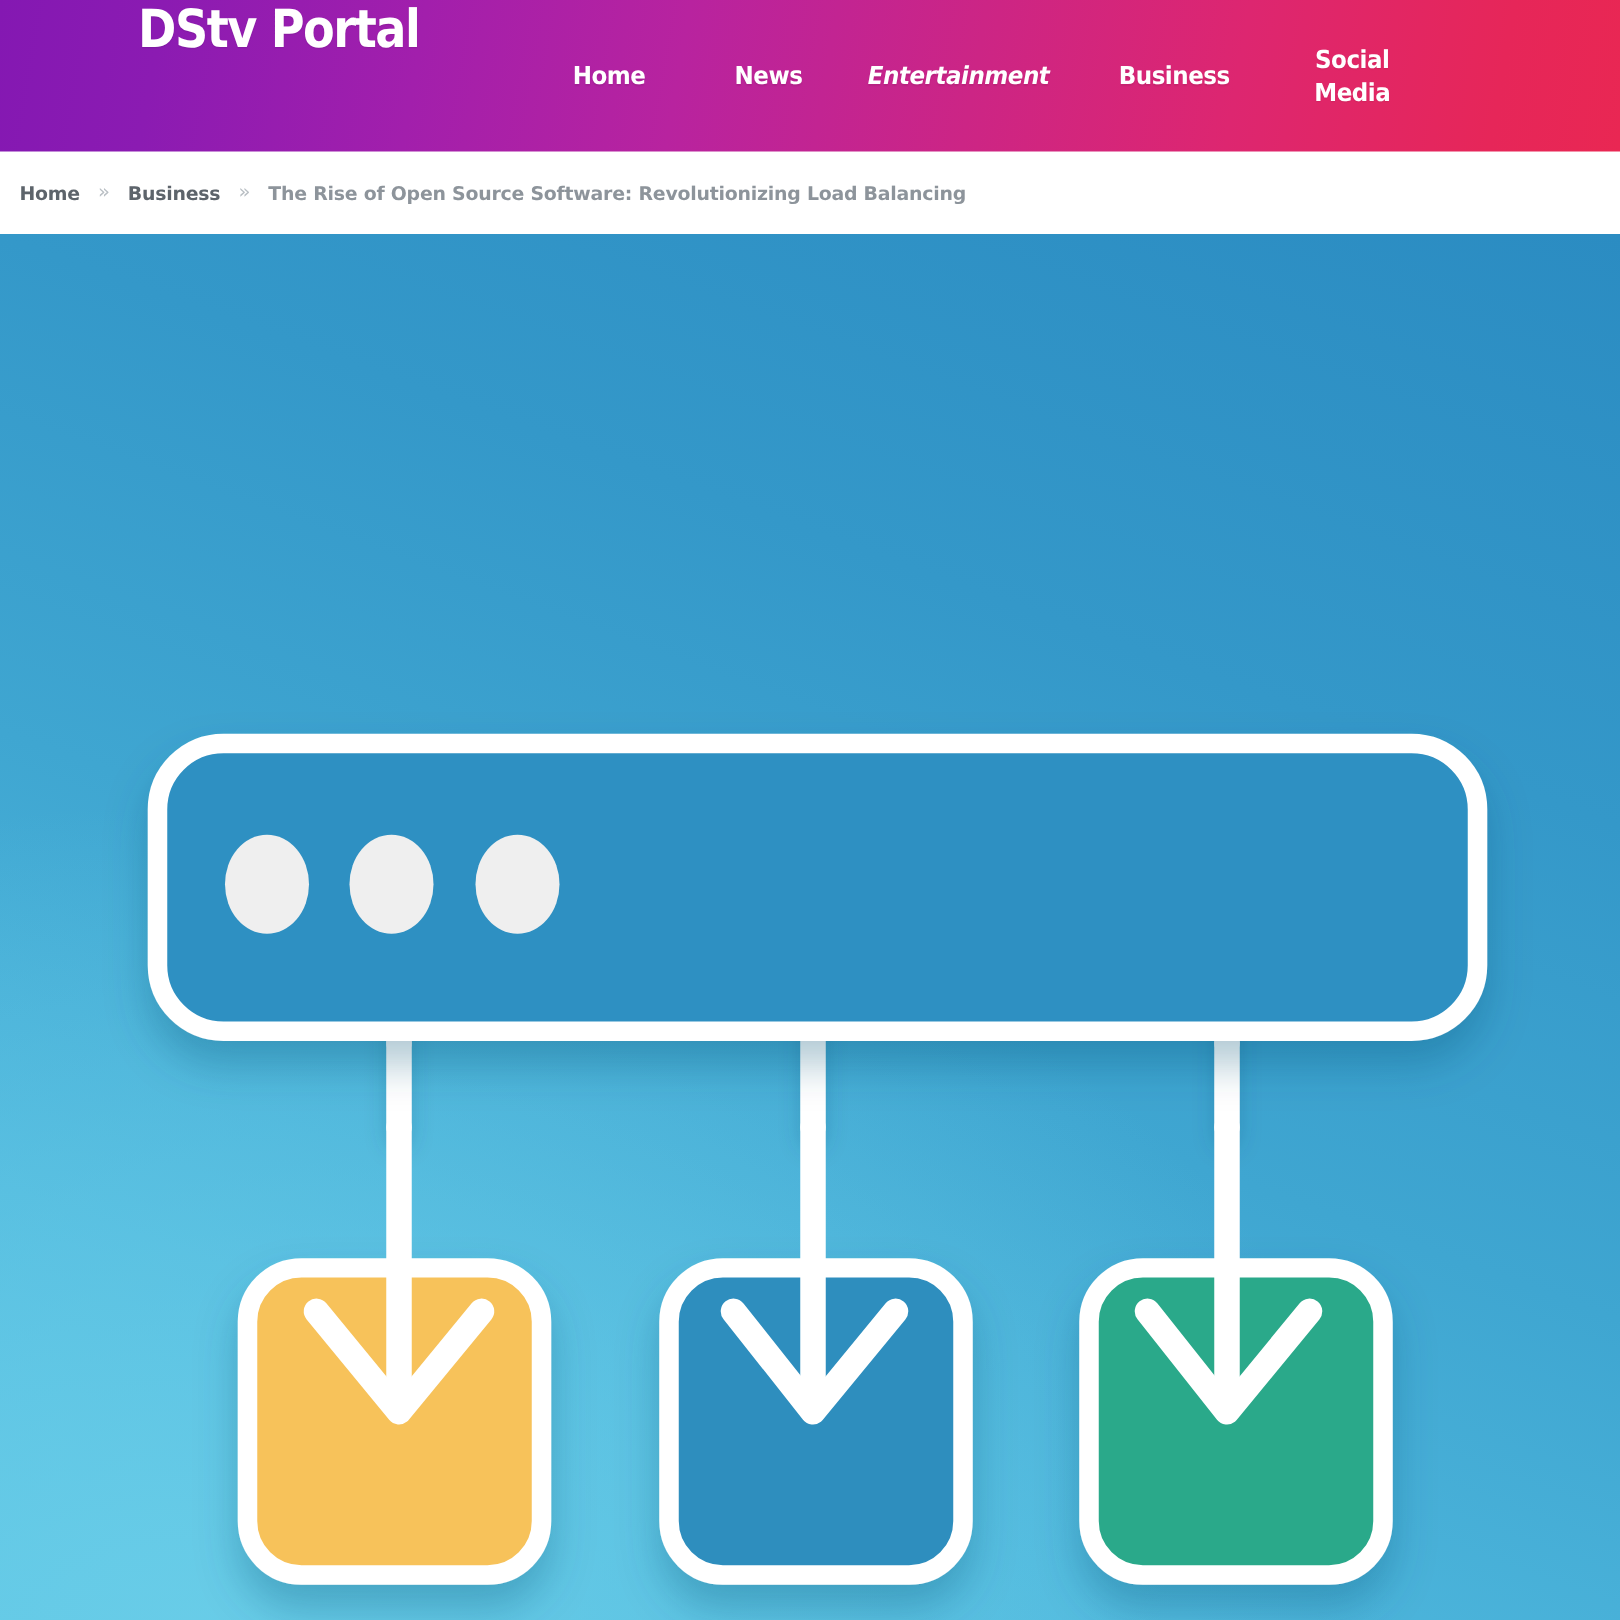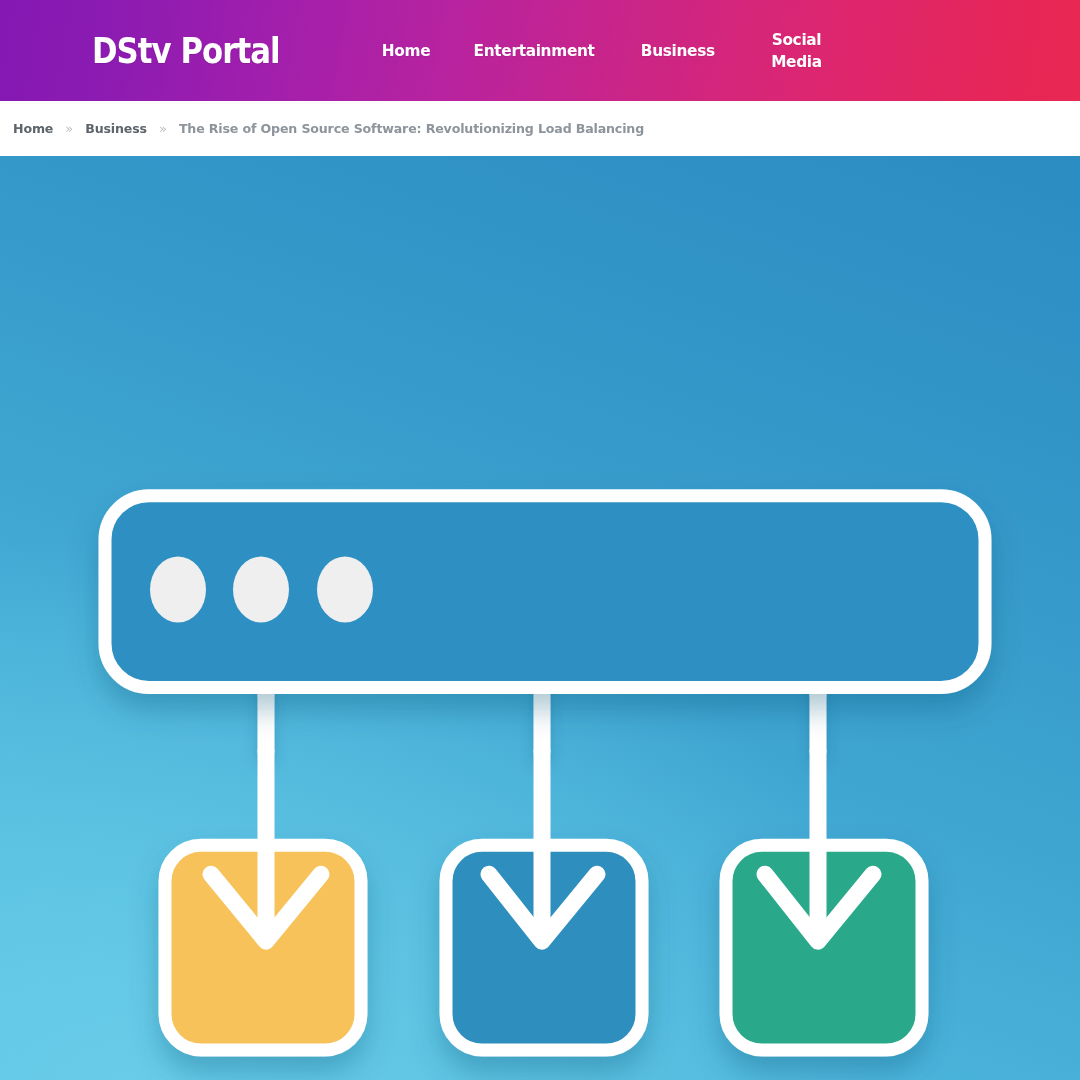--- a/index.html
+++ b/index.html
@@ -29,21 +29,21 @@
     background: linear-gradient(100deg,
         #8418b2 0%,
         #8b1bb2 10%,
         #a21fac 26%,
         #b8239f 42%,
         #cc2585 60%,
         #dd2670 76%,
         #e62659 92%,
         #e92753 100%);
     display: flex;
-    align-items: center;
+    align-items: flex-start;
     padding: 0 0 0 92px;
     overflow: hidden;
   }
 
   .brand {
     color: #ffffff;
     font-family: "DejaVu Sans", sans-serif;
     font-weight: bold;
     font-size: 35px;
     letter-spacing: -1.1px;
@@ -75,21 +75,21 @@
   }
 
   .nav-slot {
     display: flex;
     align-items: center;
     justify-content: center;
     height: 100%;
   }
   .nav-slot-home   { width: 108px; }
   .nav-slot-news   { width: 105px; }
-  .nav-slot-ent    { width: 148px; }
+  .nav-slot-ent    { width: 148px; font-style: italic; }
   .nav-slot-bus    { width: 140px; }
   .nav-slot-tech   { width: 147px; }
 
   .nav-slot-social {
     width: 84px;
     text-align: center;
     padding-left: 13px;
   }
   .nav-slot-social .nav-item {
     white-space: normal;
@@ -154,20 +154,23 @@
 <body>
 
 <div class="page">
 
   <header class="site-header">
     <div class="brand">DStv Portal</div>
 
     <nav class="main-nav">
       <div class="nav-slot nav-slot-home">
         <span class="nav-item">Home</span>
+      </div>
+      <div class="nav-slot nav-slot-news">
+        <span class="nav-item">News</span>
       </div>
       <div class="nav-slot nav-slot-ent">
         <span class="nav-item">Entertainment</span>
       </div>
       <div class="nav-slot nav-slot-bus">
         <span class="nav-item">Business</span>
       </div>
       <div class="nav-slot nav-slot-social">
         <span class="nav-item">Social Media</span>
       </div>

